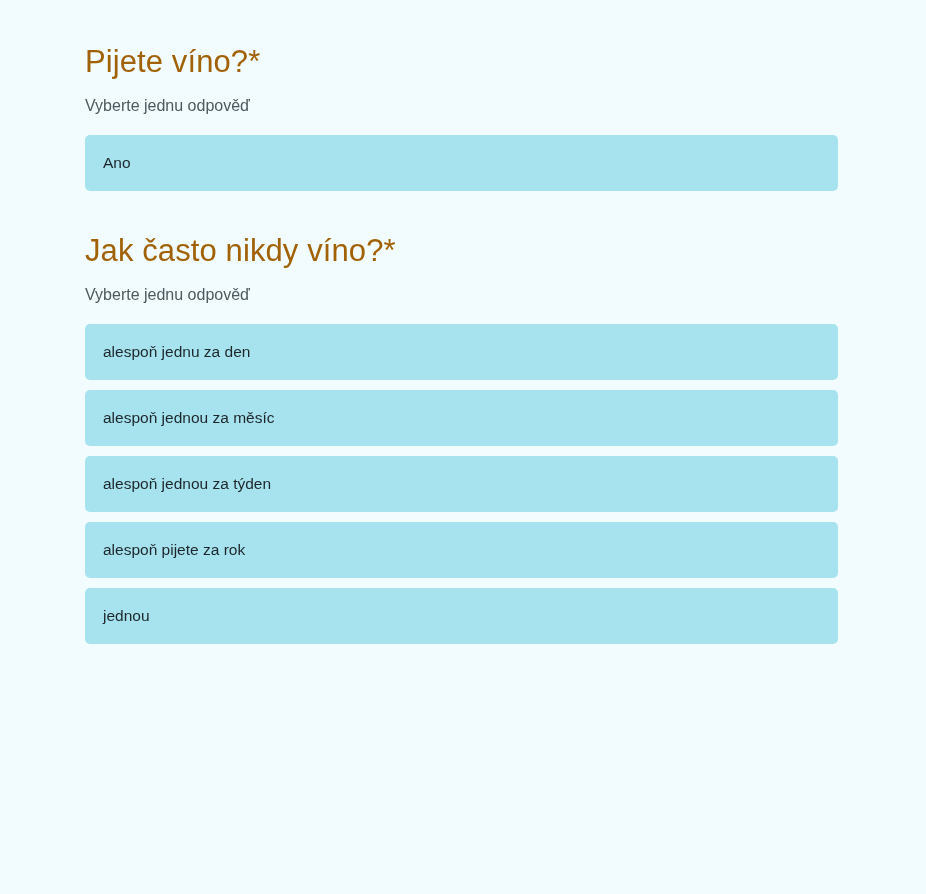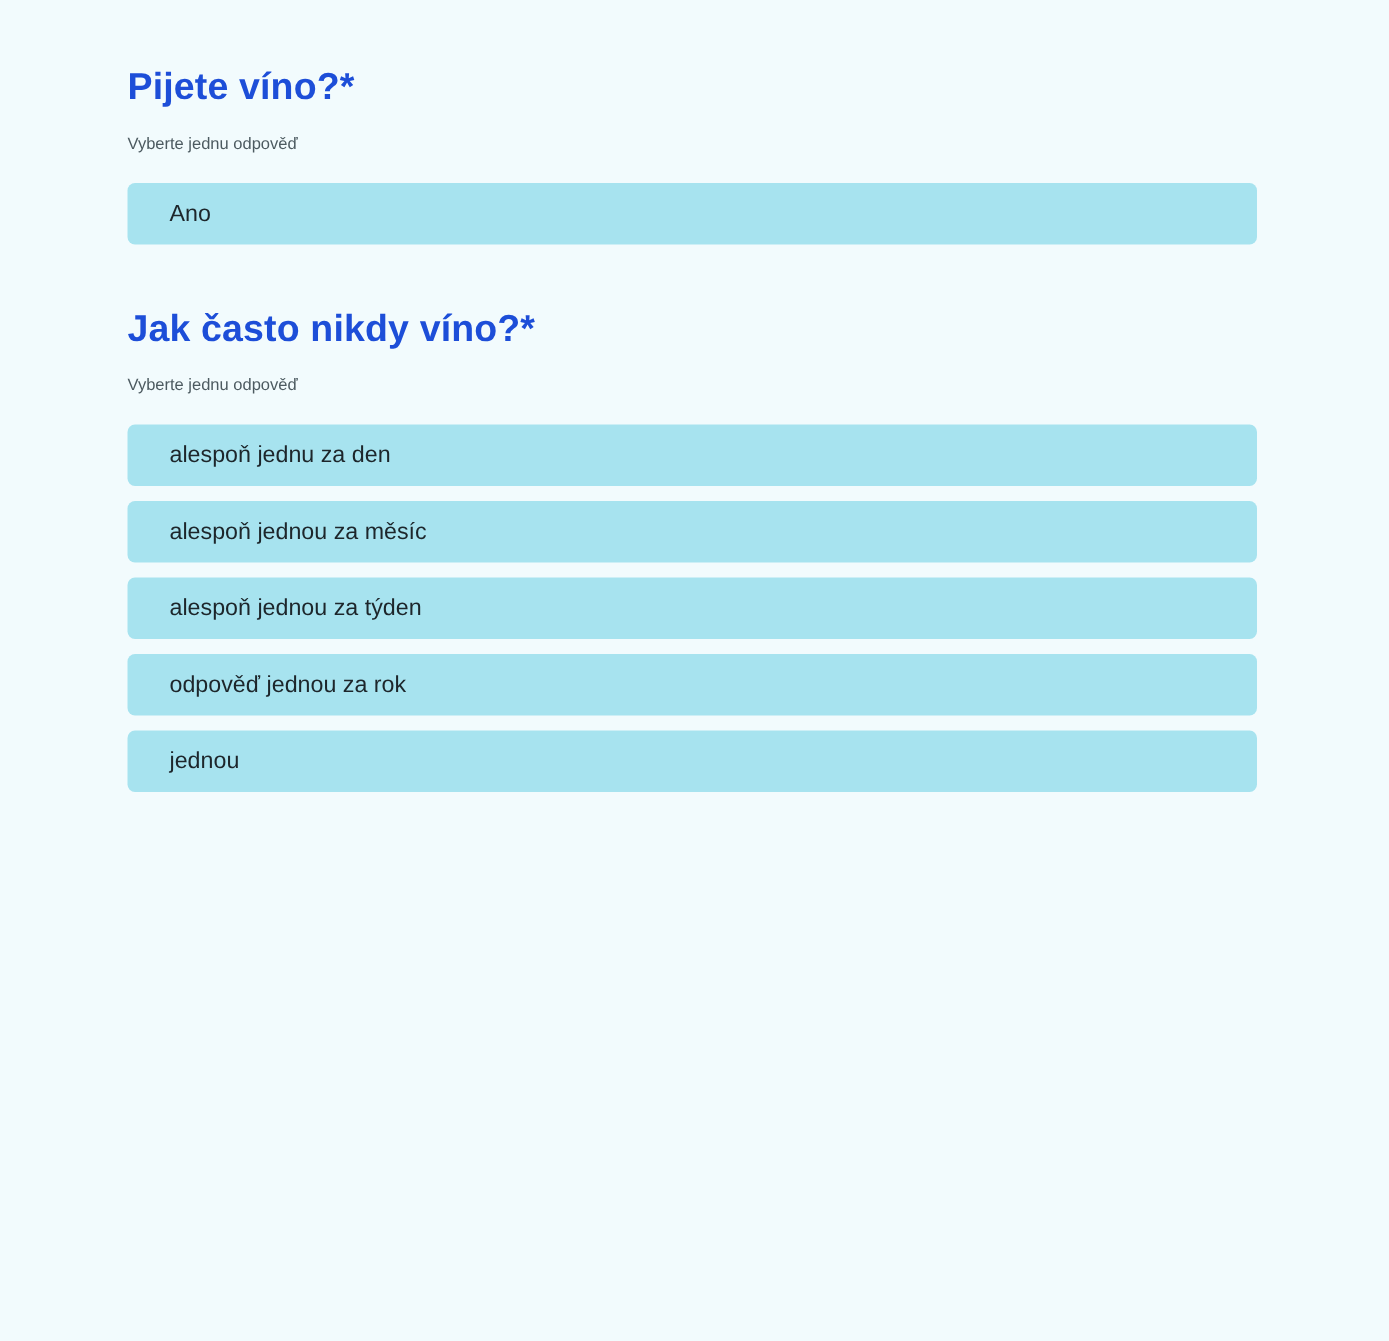--- a/index.html
+++ b/index.html
@@ -17,45 +17,45 @@
     box-sizing: border-box;
     padding: 44px 88px 0 85px;
   }
   .question-block {
     margin-bottom: 42px;
   }
   .question-block:last-child {
     margin-bottom: 0;
   }
   .q-title {
-    font-size: 25px;
-    font-weight: bold;
-    color: #1d4ed8;
+    font-size: 31px;
+    font-weight: normal;
+    color: #a16207;
     margin: 0 0 17px 0;
     letter-spacing: 0.1px;
   }
   .q-hint {
-    font-size: 11px;
+    font-size: 16px;
     color: #4c5a60;
     margin: 0 0 20px 0;
   }
   .options {
     display: flex;
     flex-direction: column;
     gap: 10px;
   }
   .option {
     box-sizing: border-box;
     background: #a7e3ef;
     border: none;
     border-radius: 5px;
-    height: 41px;
+    height: 56px;
     display: flex;
     align-items: center;
-    padding: 0 28px;
+    padding: 0 18px;
     font-size: 15.5px;
     color: #1d262b;
     cursor: pointer;
     font-family: "Liberation Sans", sans-serif;
     text-align: left;
     width: 100%;
   }
 </style>
 </head>
 <body>
@@ -70,18 +70,18 @@
     </div>
   </div>
 
   <div class="question-block">
     <h2 class="q-title">Jak často nikdy víno?*</h2>
     <div class="q-hint">Vyberte jednu odpověď</div>
     <div class="options">
       <button class="option">alespoň jednu za den</button>
       <button class="option">alespoň jednou za měsíc</button>
       <button class="option">alespoň jednou za týden</button>
-      <button class="option">odpověď jednou za rok</button>
+      <button class="option">alespoň pijete za rok</button>
       <button class="option">jednou</button>
     </div>
   </div>
 
 </div>
 
 </body></html>

